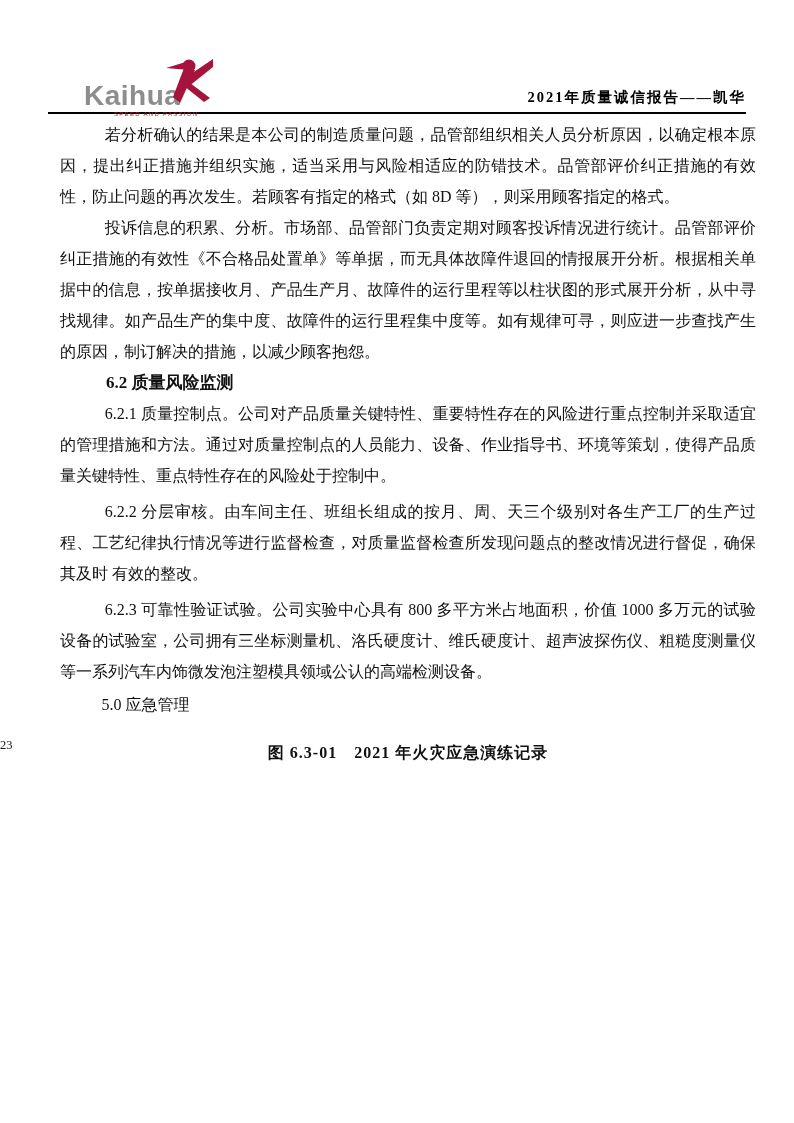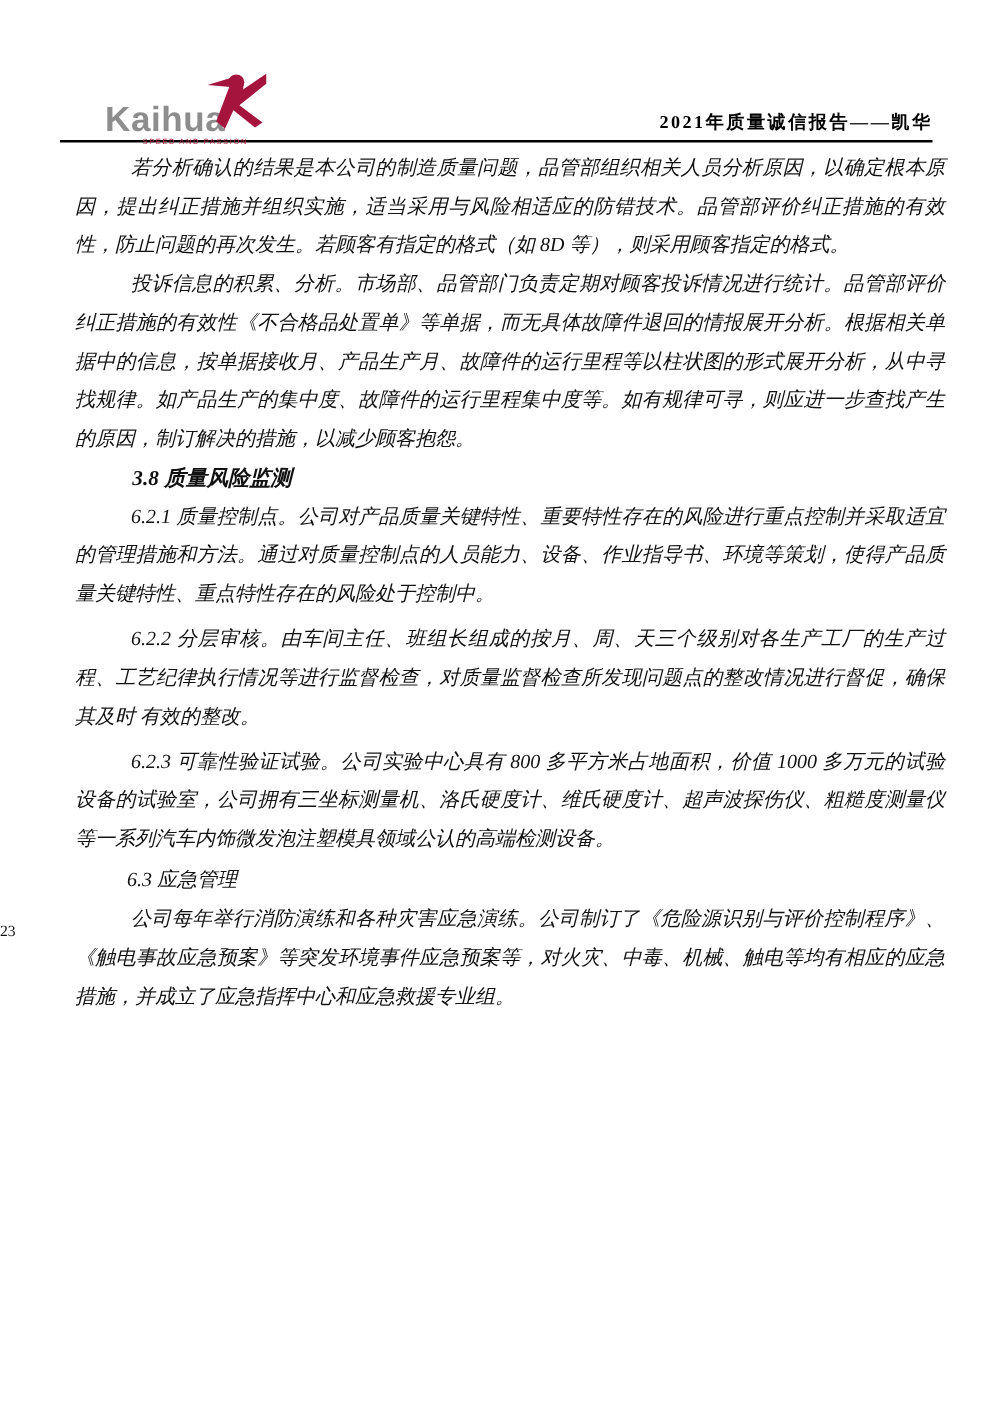--- a/index.html
+++ b/index.html
@@ -68,21 +68,20 @@
     border-top: 2.5px solid #000000;
     margin: 0 48px;
   }
 
   
   .doc-body {
     padding: 5px 38px 0 60px;
     font-size: 16px;
     line-height: 31px;
     text-align: justify;
-    font-style: italic;
   }
   .body-para {
     text-indent: 2.8em;
     margin: 0;
   }
   .heading-2 {
     font-size: 17px;
     font-weight: bold;
     text-indent: 2.7em;
     margin: 0;
@@ -136,27 +135,26 @@
     </div>
     <div class="header-title">2021年质量诚信报告——凯华</div>
   </header>
 
   <hr class="header-rule">
 
   <main class="doc-body">
     <p class="body-para">若分析确认的结果是本公司的制造质量问题，品管部组织相关人员分析原因，以确定根本原因，提出纠正措施并组织实施，适当采用与风险相适应的防错技术。品管部评价纠正措施的有效性，防止问题的再次发生。若顾客有指定的格式（如 8D 等），则采用顾客指定的格式。</p>
     <p class="body-para">投诉信息的积累、分析。市场部、品管部门负责定期对顾客投诉情况进行统计。品管部评价纠正措施的有效性《不合格品处置单》等单据，而无具体故障件退回的情报展开分析。根据相关单据中的信息，按单据接收月、产品生产月、故障件的运行里程等以柱状图的形式展开分析，从中寻找规律。如产品生产的集中度、故障件的运行里程集中度等。如有规律可寻，则应进一步查找产生的原因，制订解决的措施，以减少顾客抱怨。</p>
 
-    <h2 class="heading-2">3.8 质量风险监测</h2>
+    <h2 class="heading-2">6.2 质量风险监测</h2>
     <p class="body-para">6.2.1 质量控制点。公司对产品质量关键特性、重要特性存在的风险进行重点控制并采取适宜的管理措施和方法。通过对质量控制点的人员能力、设备、作业指导书、环境等策划，使得产品质量关键特性、重点特性存在的风险处于控制中。</p>
     <p class="body-para mt-sm">6.2.2 分层审核。由车间主任、班组长组成的按月、周、天三个级别对各生产工厂的生产过程、工艺纪律执行情况等进行监督检查，对质量监督检查所发现问题点的整改情况进行督促，确保其及时 有效的整改。</p>
     <p class="body-para mt-sm">6.2.3 可靠性验证试验。公司实验中心具有 800 多平方米占地面积，价值 1000 多万元的试验设备的试验室，公司拥有三坐标测量机、洛氏硬度计、维氏硬度计、超声波探伤仪、粗糙度测量仪等一系列汽车内饰微发泡注塑模具领域公认的高端检测设备。</p>
 
-    <h3 class="heading-3">6.3 应急管理</h3>
-    <p class="body-para">公司每年举行消防演练和各种灾害应急演练。公司制订了《危险源识别与评价控制程序》、《触电事故应急预案》等突发环境事件应急预案等，对火灾、中毒、机械、触电等均有相应的应急措施，并成立了应急指挥中心和应急救援专业组。</p>
+    <h3 class="heading-3">5.0 应急管理</h3>
 
     <p class="figure-caption">图 6.3-01　2021 年火灾应急演练记录</p>
   </main>
 
   <footer class="page-footer">
     <span>23</span>
   </footer>
 
 </div>
 

